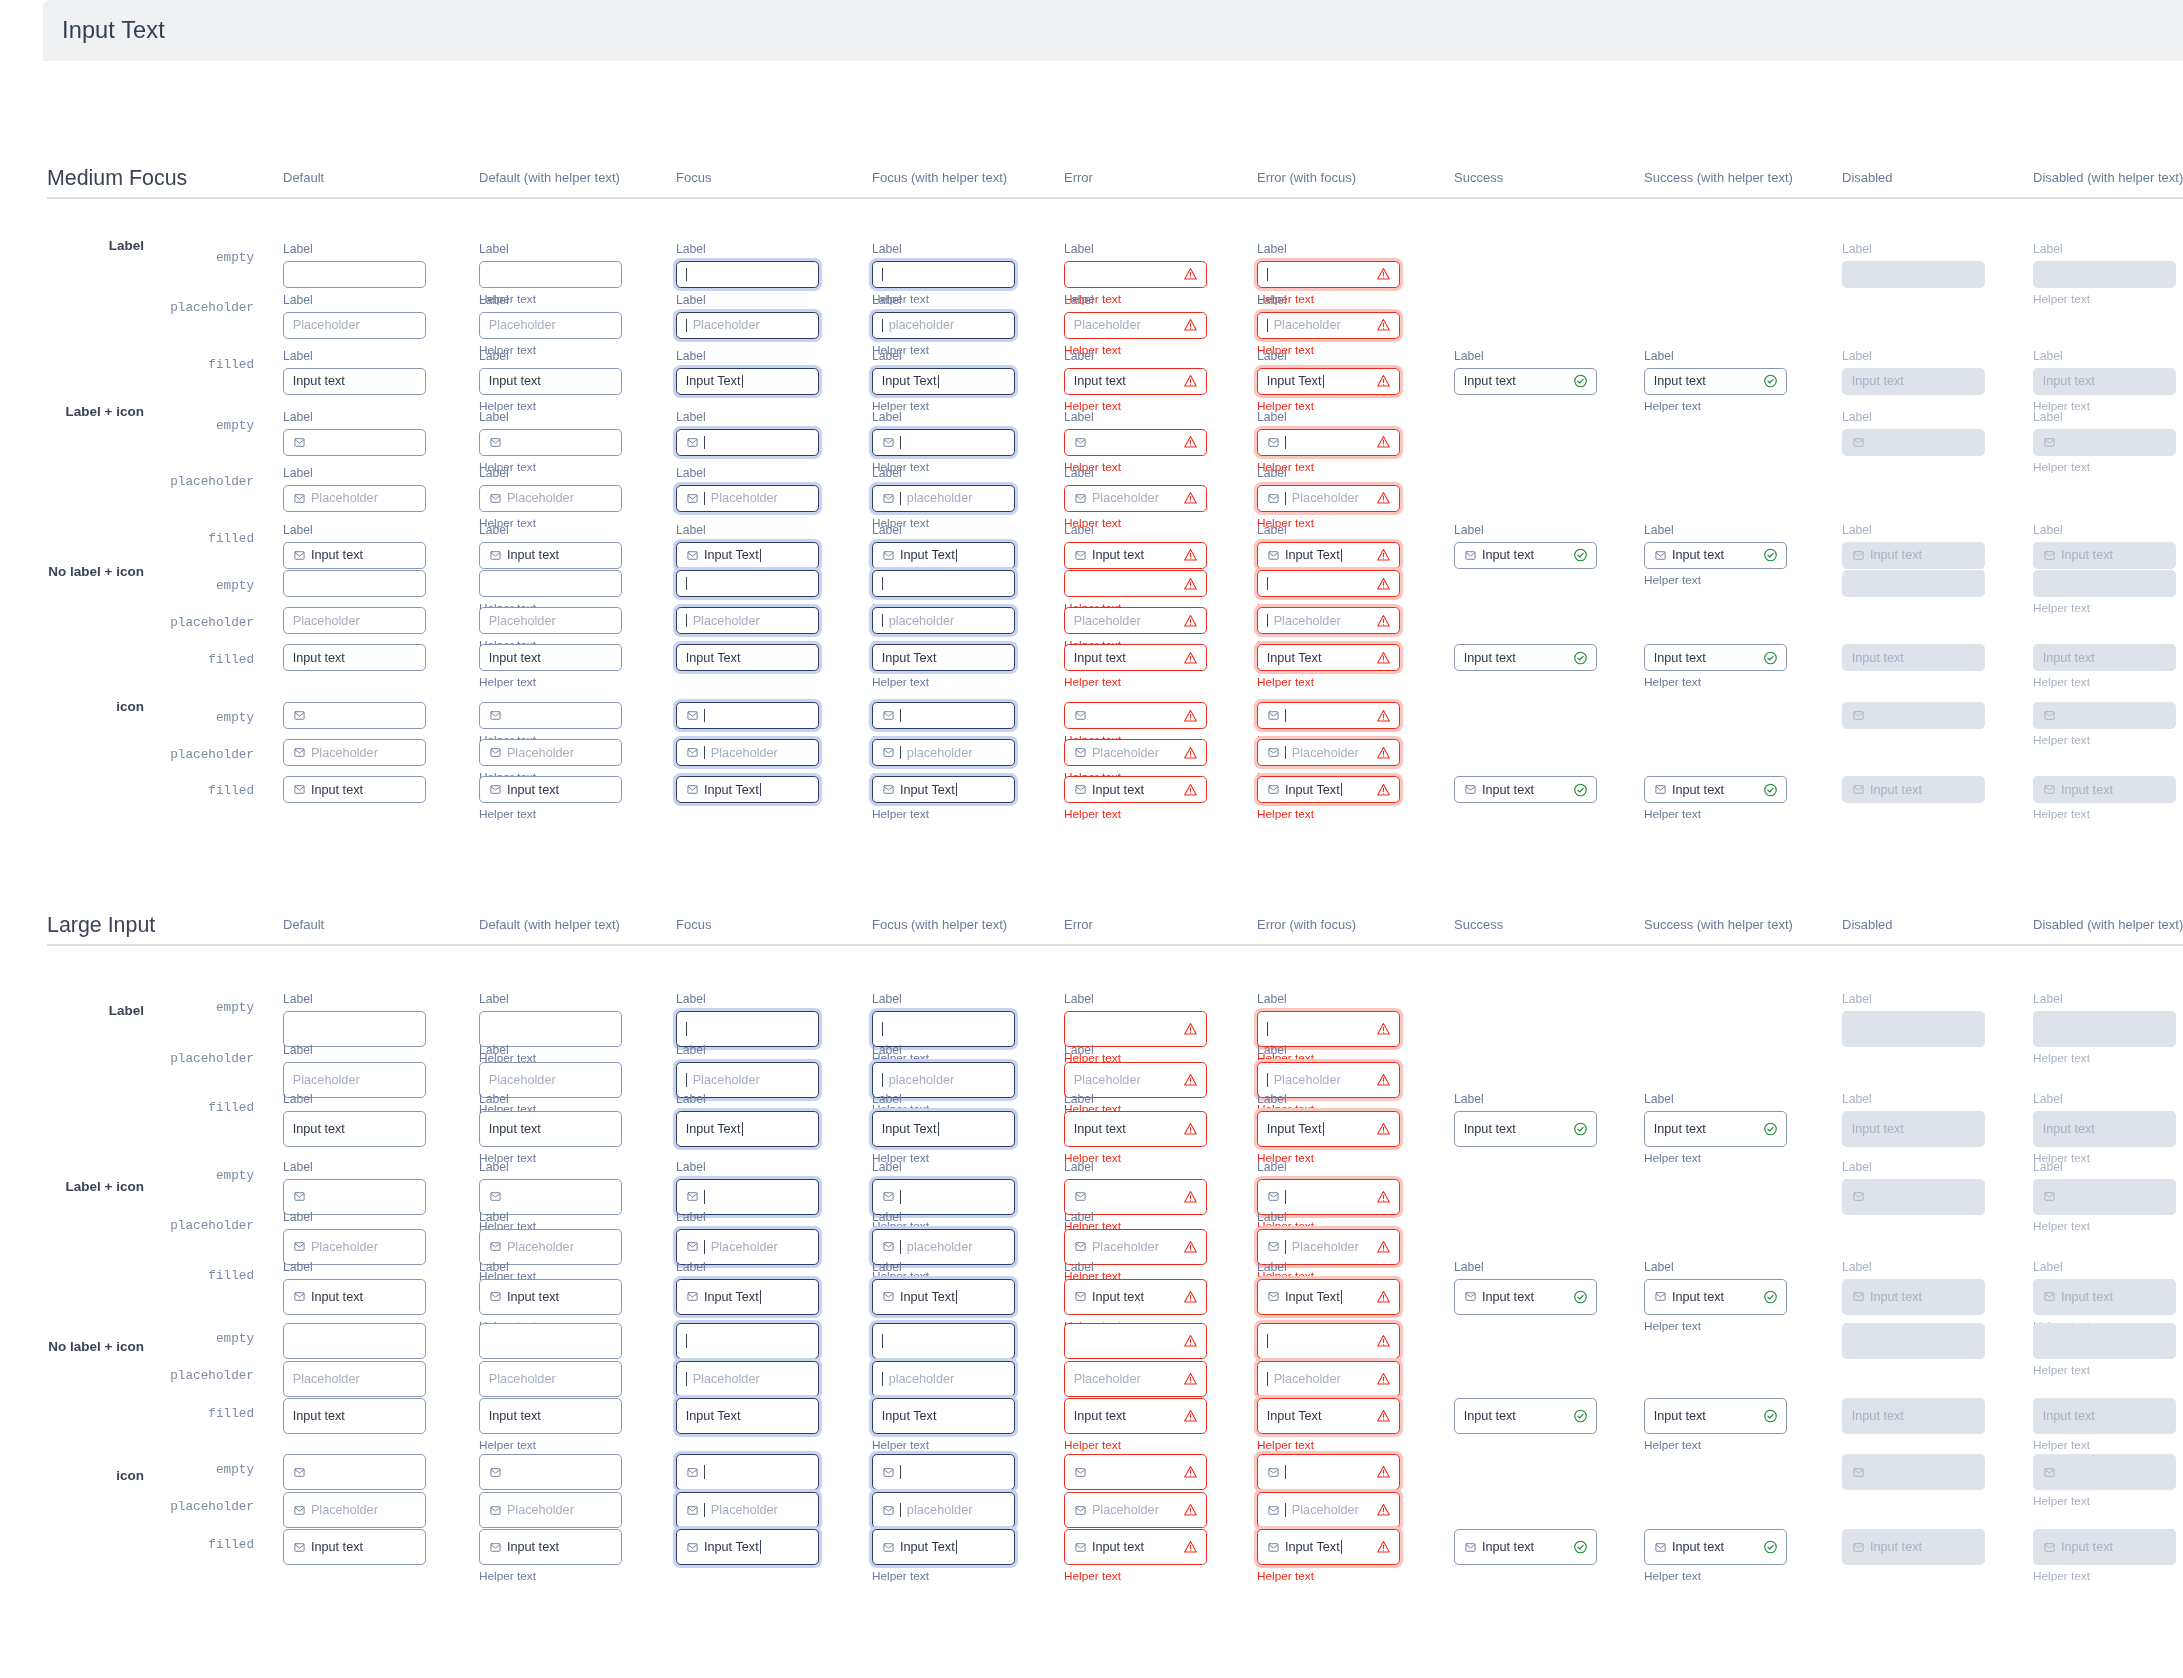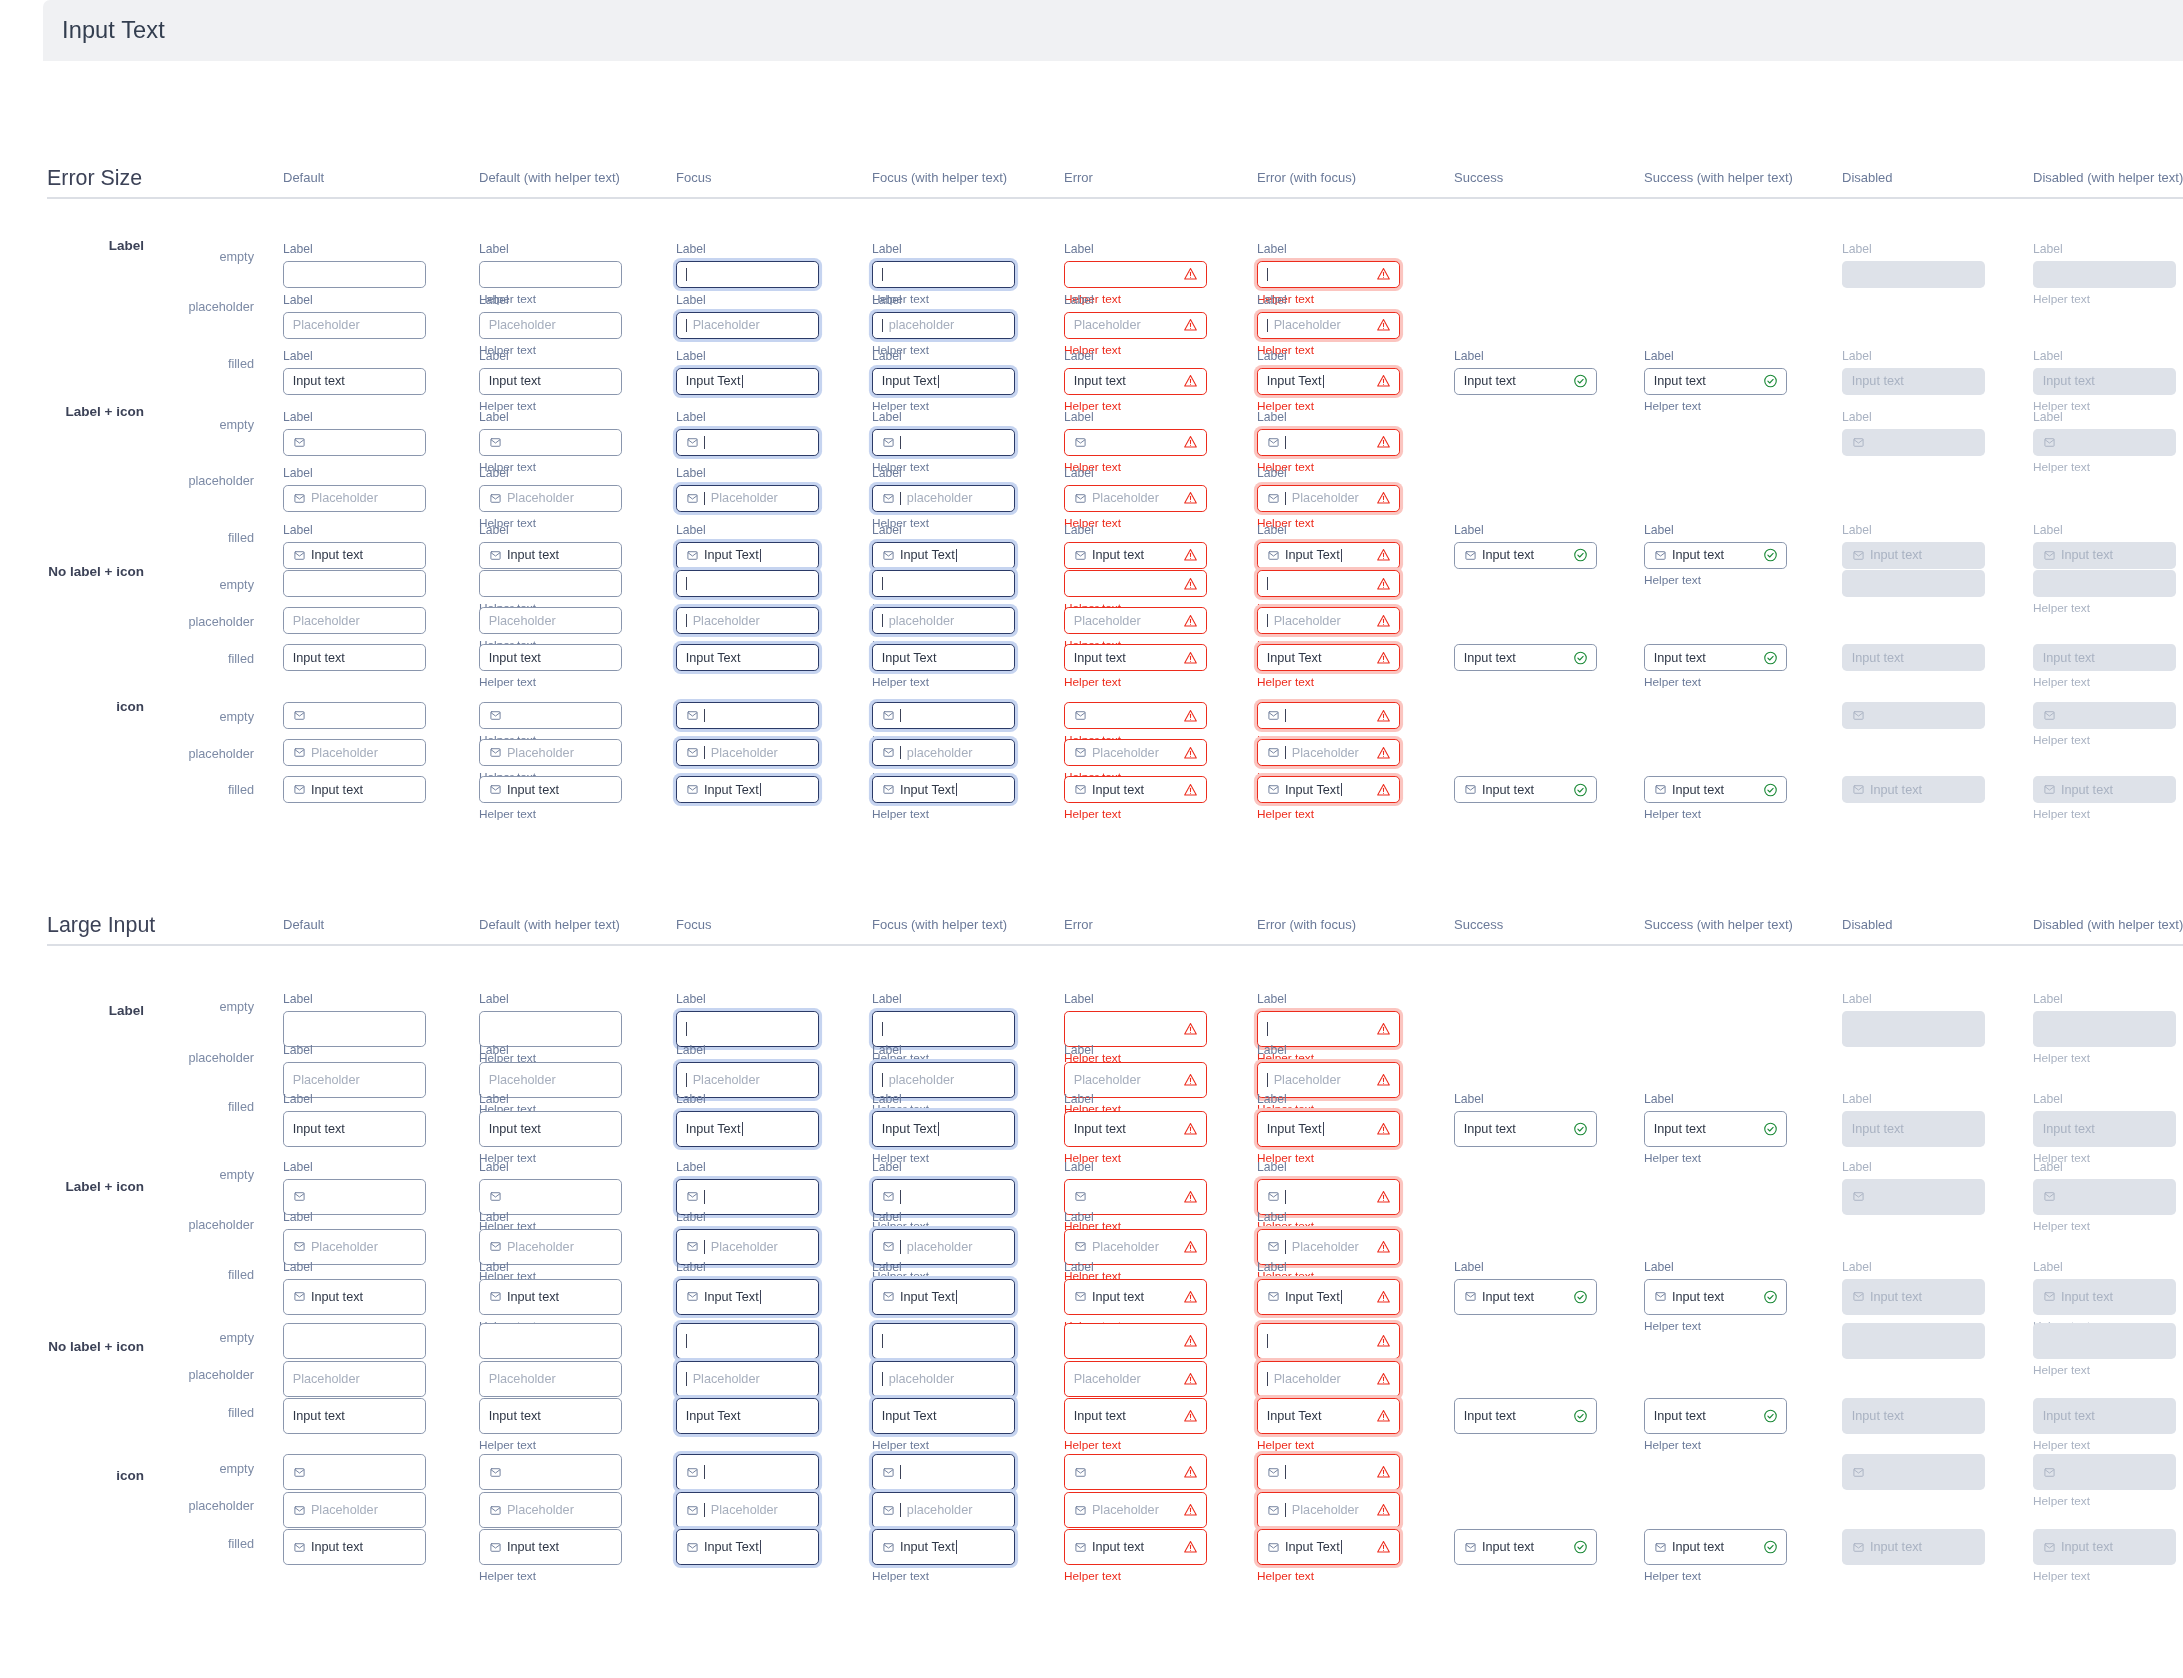--- a/index.html
+++ b/index.html
@@ -39,21 +39,21 @@
     background:#DCDFE5;
   }
   .grouplabel{
     position:absolute;
     font-size:13.5px; font-weight:700; color:#3C4257;
     white-space:nowrap; text-align:right;
   }
   .statelabel{
     position:absolute;
     font-size:12.7px; font-weight:400; color:#7C8AA5;
-    white-space:nowrap; text-align:right;
+    white-space:nowrap; text-align:right;font-family:Liberation Mono, monospace;
   }
 
   
   .cell{ position:absolute; }
   .fld-label{
     font-size:12.2px; line-height:1.25; color:#6B7A99;
     margin-bottom:3.5px; white-space:nowrap;
   }
   .fld-helper{
     font-size:11.8px; line-height:1.25; color:#6B7A99;
@@ -111,21 +111,21 @@
 </style>
 </head>
 <body>
 
 <div class="page-header">
   <div class="title">Input Text</div>
 </div>
 
 <div id="sections-root">
     <div class="section size-m" style="top:166px;">
-      <div class="section-title">Error Size</div>
+      <div class="section-title">Medium Focus</div>
       <div class="colhead" style="left:283px;">Default</div>
       <div class="colhead" style="left:479px;">Default (with helper text)</div>
       <div class="colhead" style="left:676px;">Focus</div>
       <div class="colhead" style="left:872px;">Focus (with helper text)</div>
       <div class="colhead" style="left:1064px;">Error</div>
       <div class="colhead" style="left:1257px;">Error (with focus)</div>
       <div class="colhead" style="left:1454px;">Success</div>
       <div class="colhead" style="left:1644px;">Success (with helper text)</div>
       <div class="colhead" style="left:1842px;">Disabled</div>
       <div class="colhead" style="left:2033px;">Disabled (with helper text)</div>

